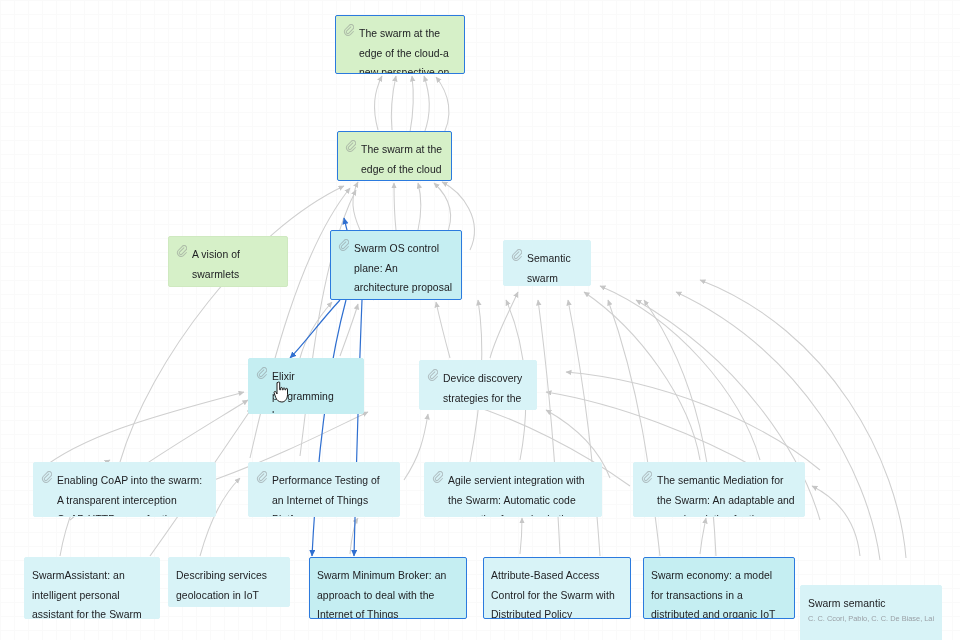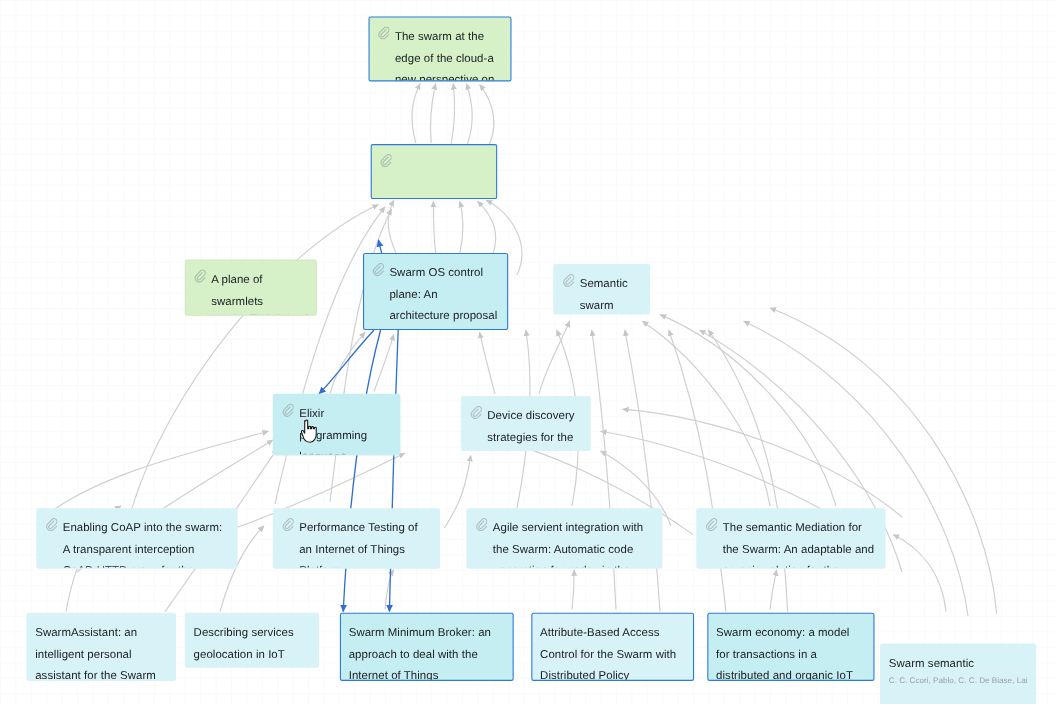--- a/index.html
+++ b/index.html
@@ -188,28 +188,29 @@
           </svg>
         </span>
         <span class="body"><span class="title">The swarm at the edge of the cloud-a new perspective on wireless</span></span>
       </div>
       <div class="node v-green sel" style="left: 337px; top: 131px; width: 115px; height: 50px;">
         <span class="clip-icon">
           <svg viewBox="0 0 12 13" xmlns="http://www.w3.org/2000/svg">
             <path d="M8.6,3.1 L4.1,7.6 a1.6,1.6 0 0 0 2.3,2.3 L10.9,5.4 a2.8,2.8 0 0 0 -4,-4 L2.4,6 a4,4 0 0 0 5.6,5.6 L11.4,8.2" fill="none" stroke="#7f8184" stroke-width="1.1" stroke-linecap="round"></path>
           </svg>
         </span>
+        <span class="body"><span class="title">The swarm at the edge of the cloud</span><div class="authors">Lee, Edward A, Hartmann,...</div></span>
       </div>
       <div class="node v-green" style="left: 168px; top: 236px; width: 120px; height: 51px;">
         <span class="clip-icon">
           <svg viewBox="0 0 12 13" xmlns="http://www.w3.org/2000/svg">
             <path d="M8.6,3.1 L4.1,7.6 a1.6,1.6 0 0 0 2.3,2.3 L10.9,5.4 a2.8,2.8 0 0 0 -4,-4 L2.4,6 a4,4 0 0 0 5.6,5.6 L11.4,8.2" fill="none" stroke="#7f8184" stroke-width="1.1" stroke-linecap="round"></path>
           </svg>
         </span>
-        <span class="body"><span class="title">A plane of swarmlets</span><div class="authors">Latronico, Elizabeth, Lee, Ed...</div></span>
+        <span class="body"><span class="title">A vision of swarmlets</span><div class="authors">Latronico, Elizabeth, Lee, Ed...</div></span>
       </div>
       <div class="node v-cyan sel" style="left: 330px; top: 230px; width: 132px; height: 70px;">
         <span class="clip-icon">
           <svg viewBox="0 0 12 13" xmlns="http://www.w3.org/2000/svg">
             <path d="M8.6,3.1 L4.1,7.6 a1.6,1.6 0 0 0 2.3,2.3 L10.9,5.4 a2.8,2.8 0 0 0 -4,-4 L2.4,6 a4,4 0 0 0 5.6,5.6 L11.4,8.2" fill="none" stroke="#7f8184" stroke-width="1.1" stroke-linecap="round"></path>
           </svg>
         </span>
         <span class="body"><span class="title">Swarm OS control plane: An architecture proposal for heterogeneous and organic networks</span></span>
       </div>
       <div class="node v-cyan-lite" style="left: 503px; top: 240px; width: 88px; height: 46px;">

